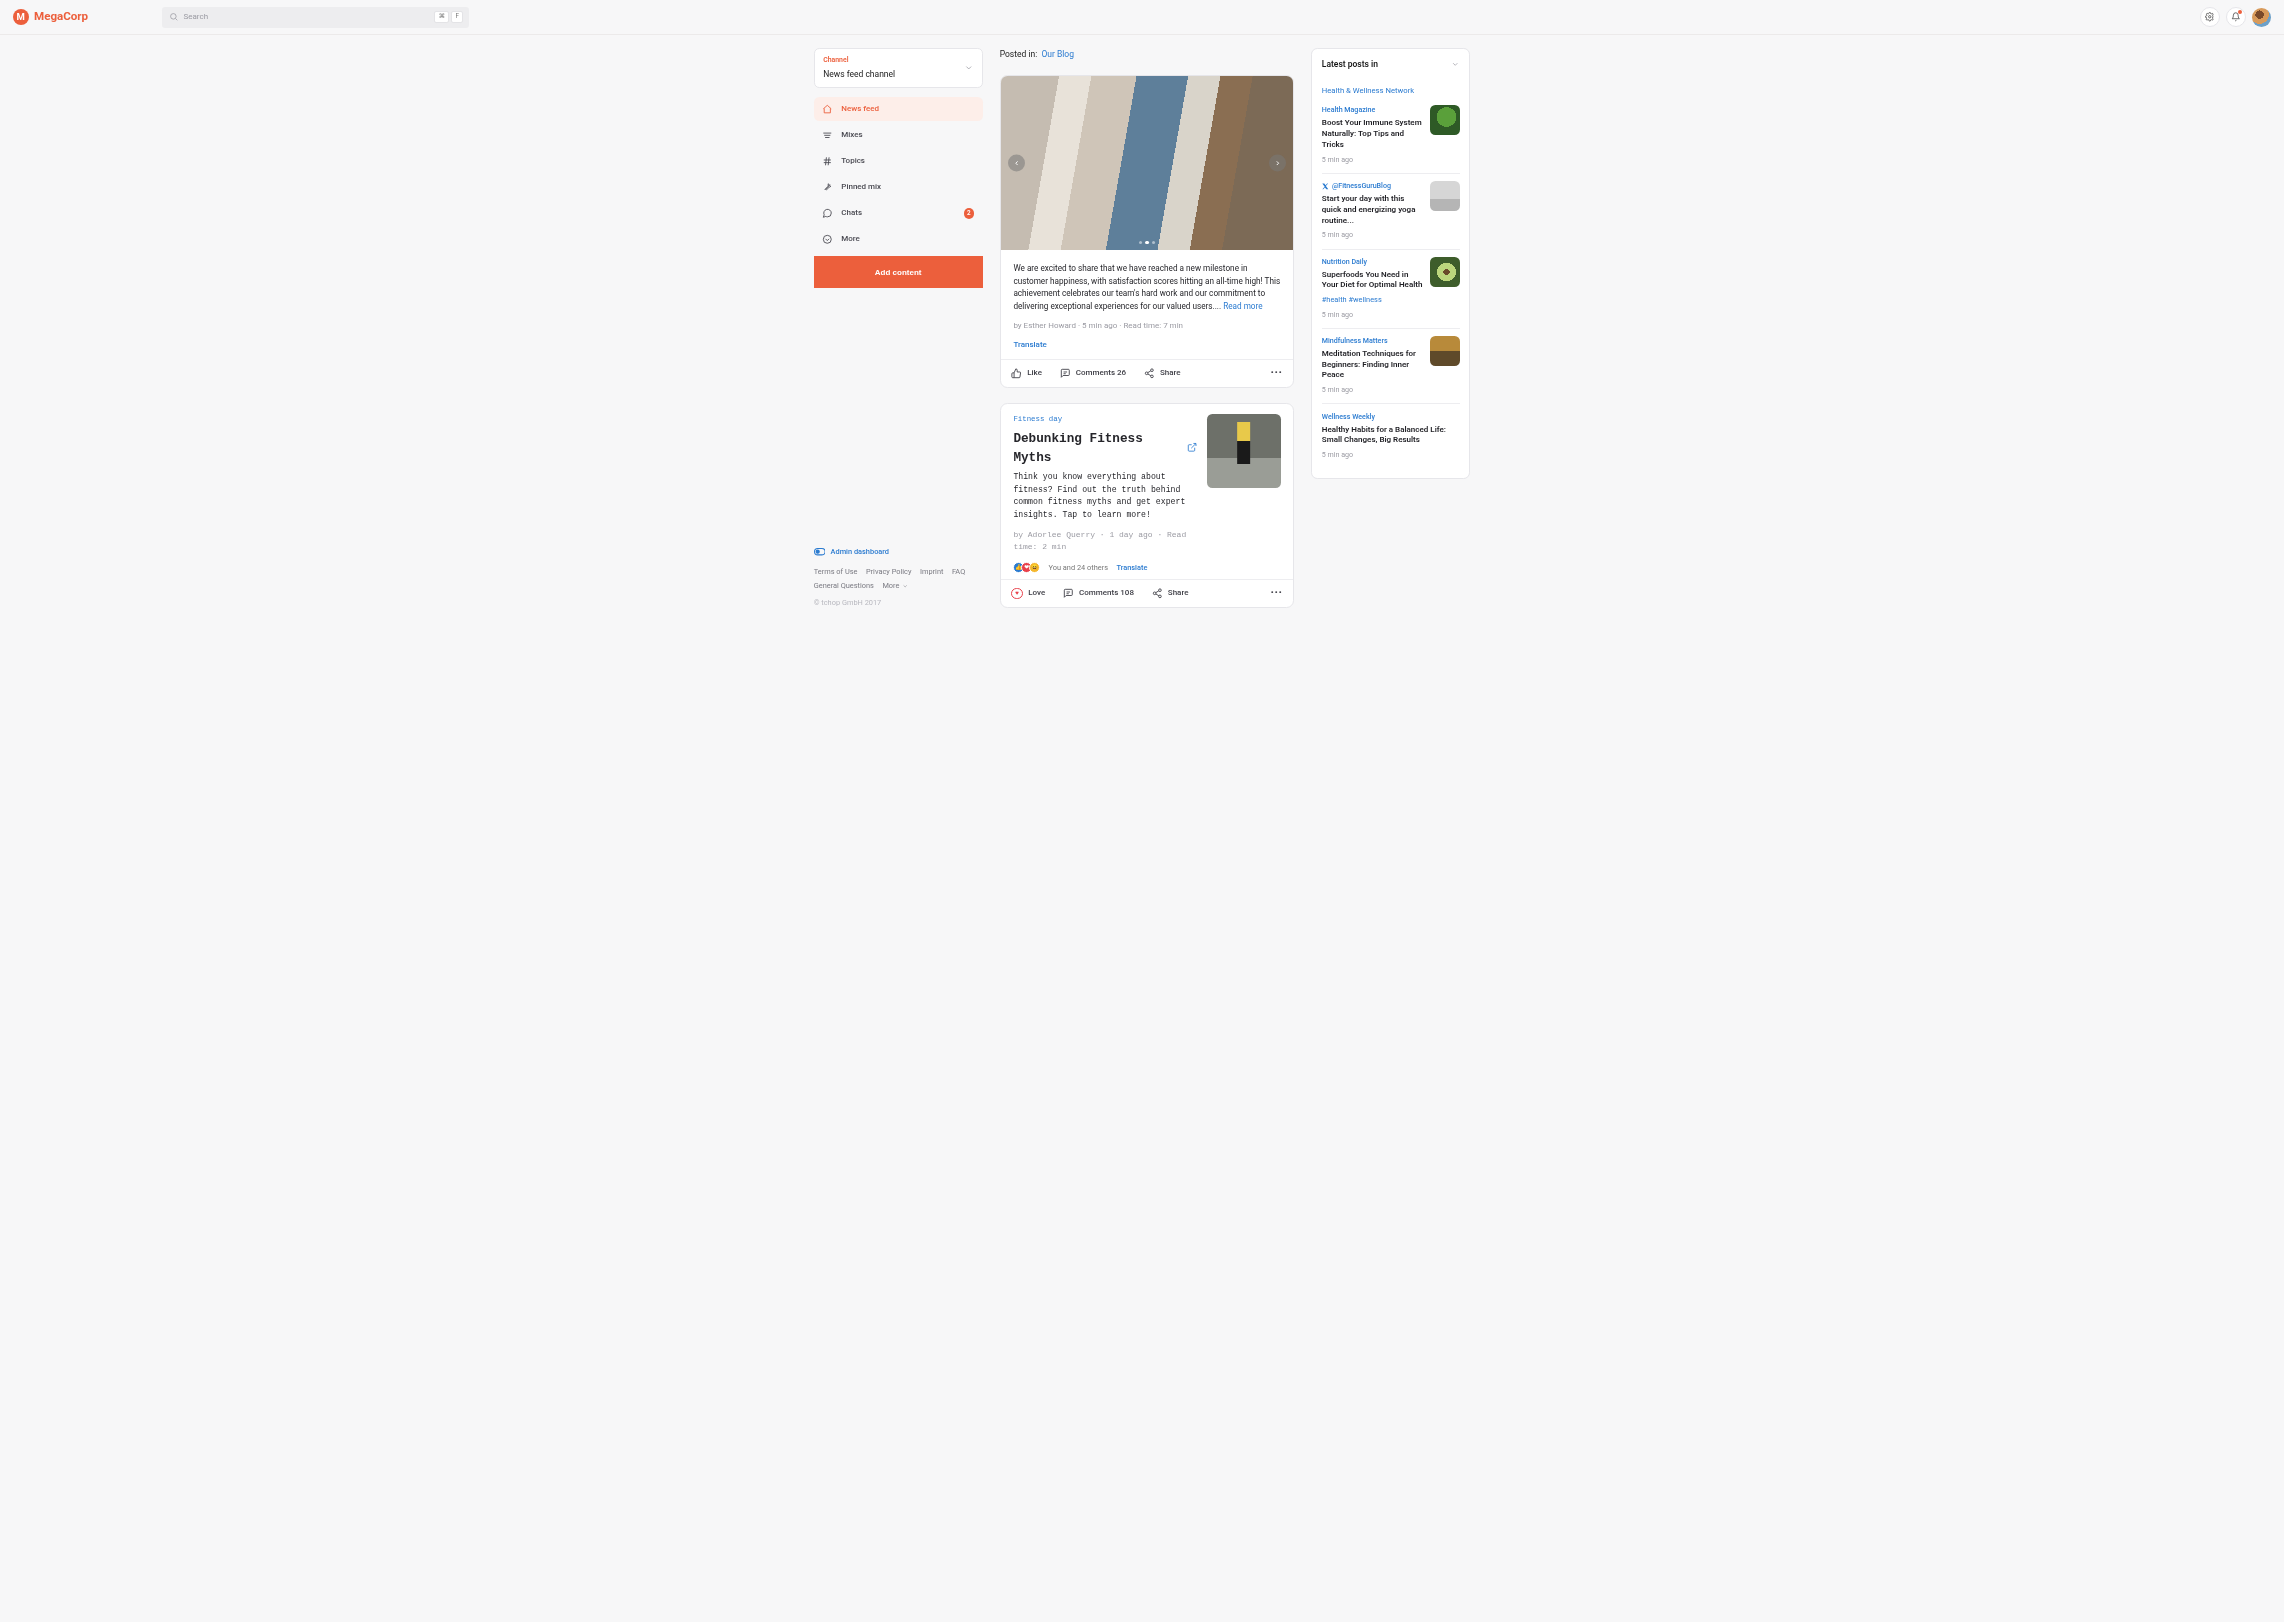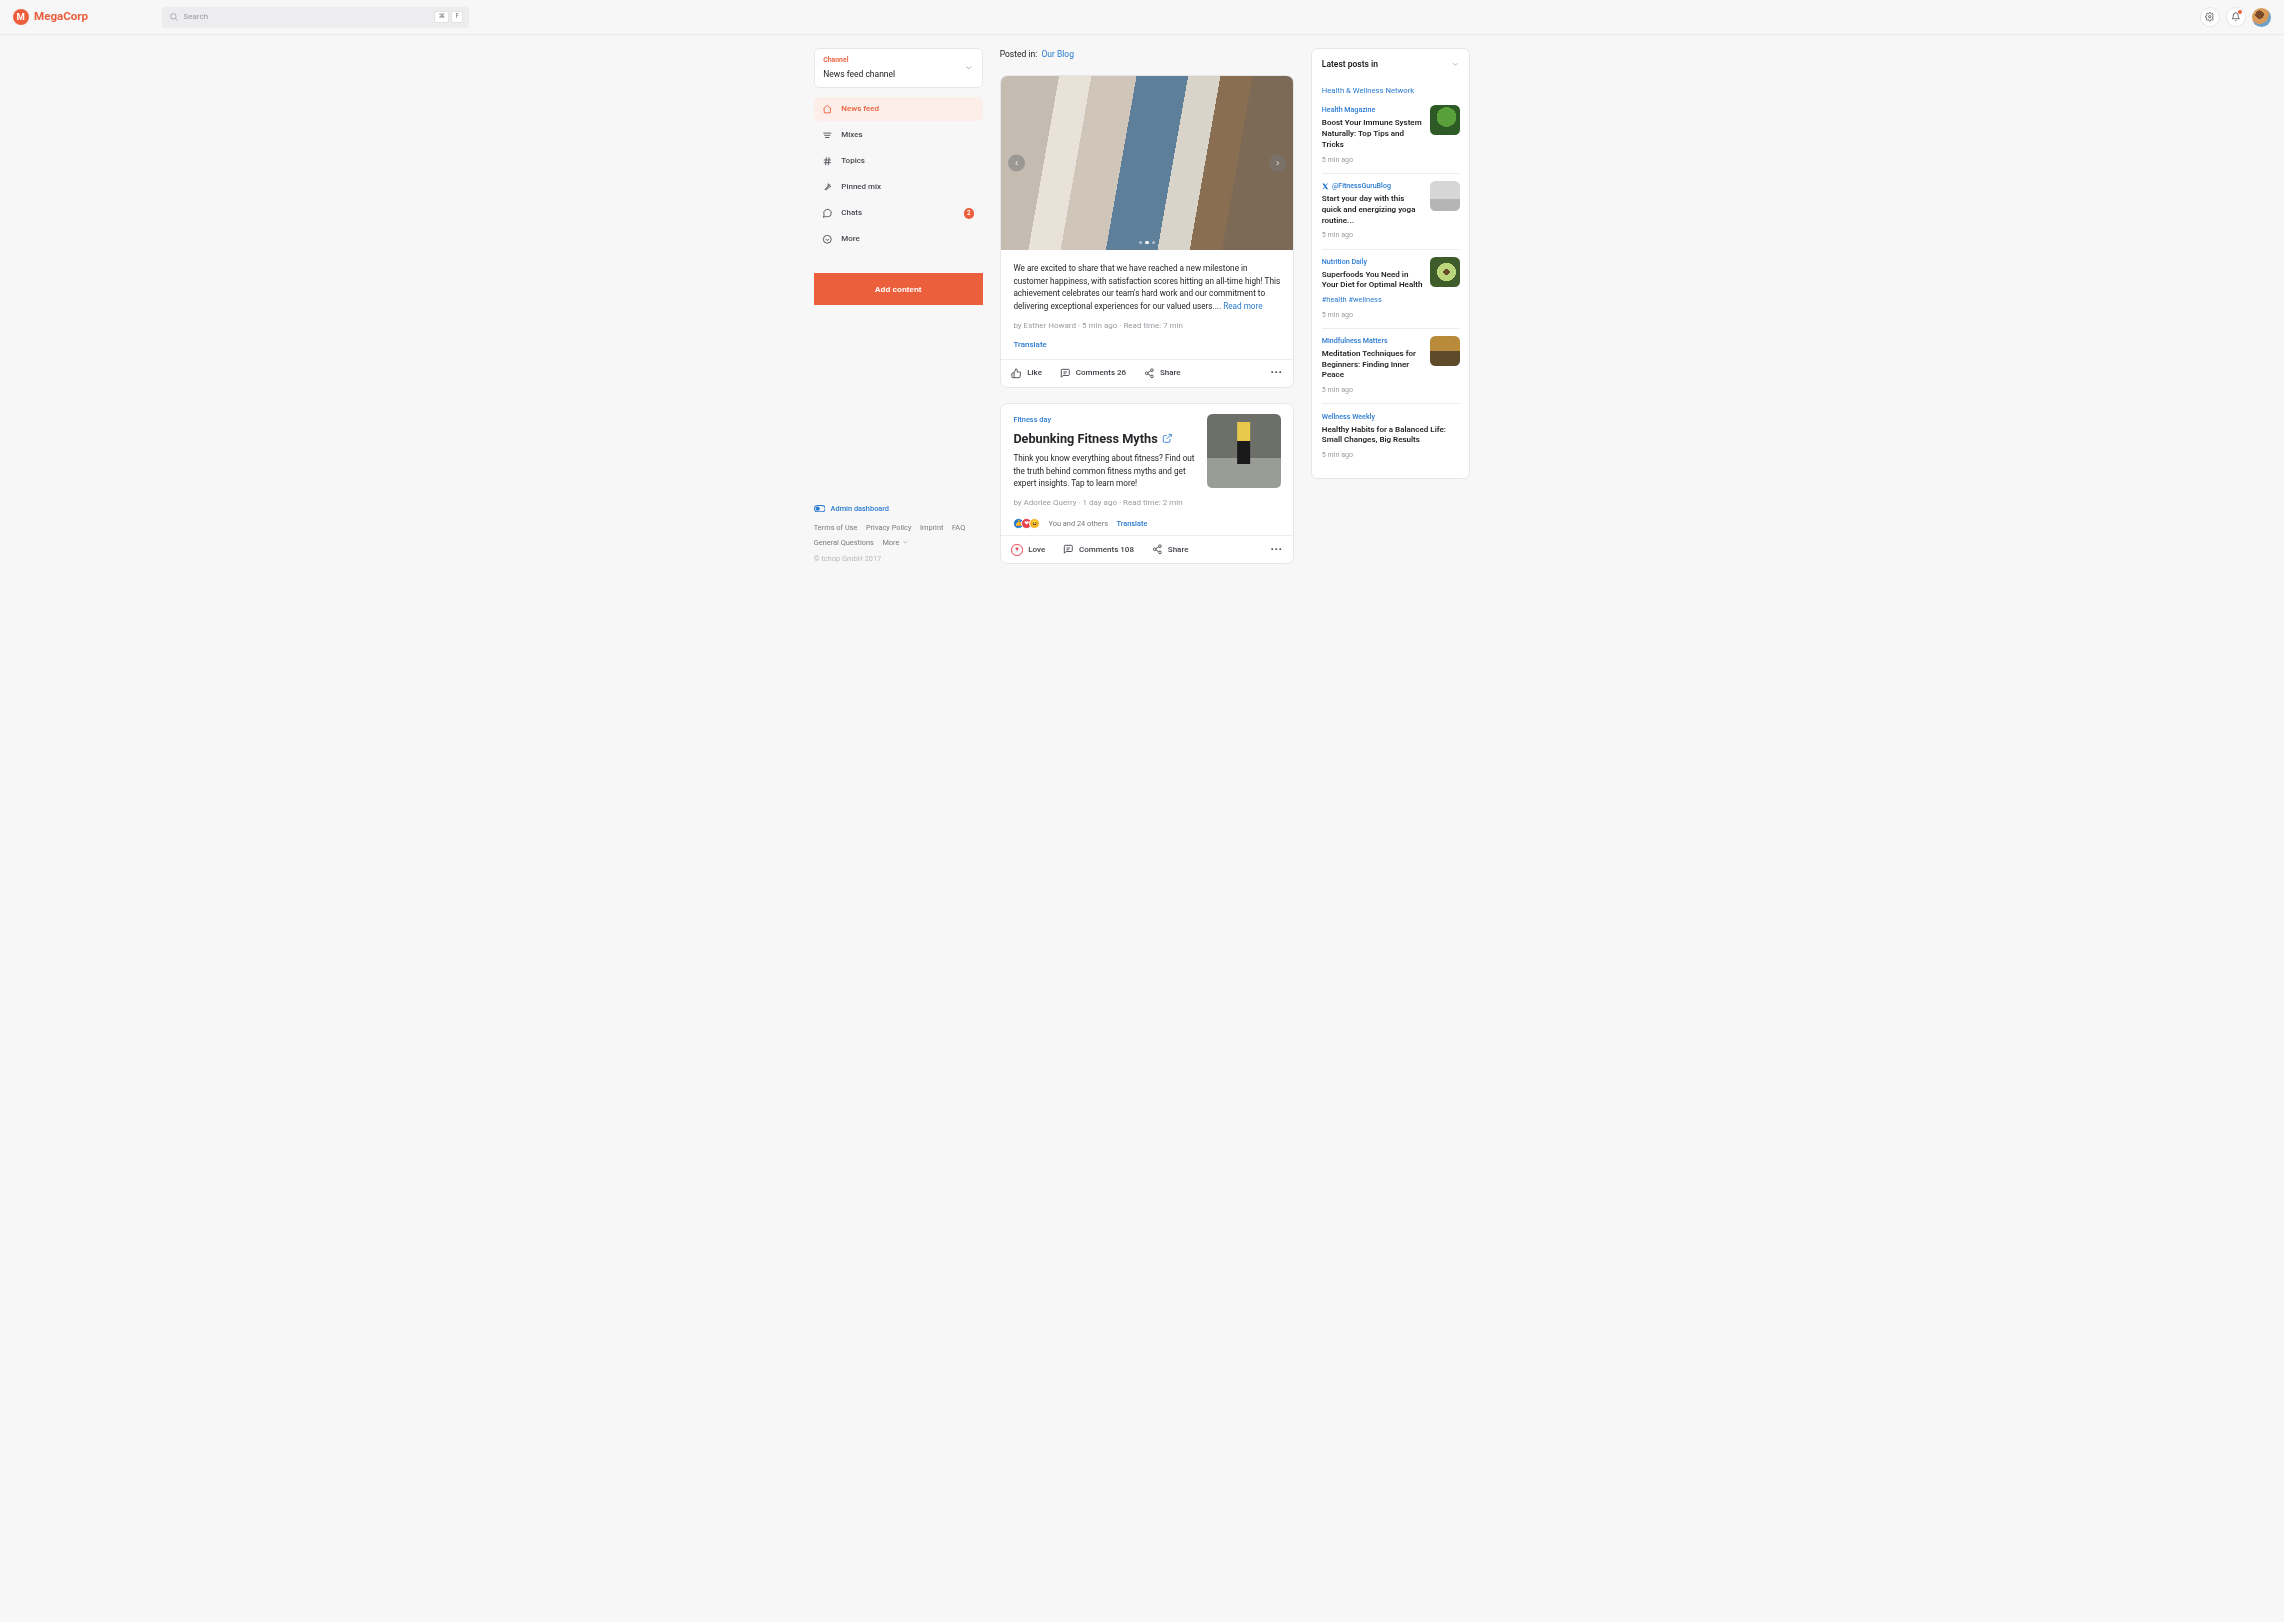--- a/index.html
+++ b/index.html
@@ -95,21 +95,21 @@
   border-radius: 5.3px;
   padding: 6.3px 8.5px;
   display: flex; align-items: center;
   margin-bottom: 8.5px;
 }
 .channel-select .col { flex: 1; }
 .channel-label { color: #ec5f3c; font-size: 6.9px; font-weight: 600; }
 .channel-value { color: #222; font-size: 8.5px; margin-top: 3px; }
 .channel-select svg { color: #9b9ba3; }
 
-.nav { display: flex; flex-direction: column; gap: 2.1px; margin-bottom: 22px; }
+.nav { display: flex; flex-direction: column; gap: 2.1px; margin-bottom: 5px; }
 .nav-item {
   display: flex; align-items: center;
   height: 24px; padding: 0 8.5px;
   border-radius: 5.3px;
   color: #4a4a52;
   gap: 8.5px;
   cursor: pointer;
 }
 .nav-item.active { background: #fdeee9; color: #ec5f3c; }
 .nav-item .ic { width: 10.6px; display: flex; justify-content: center; }
@@ -178,21 +178,21 @@
   display: flex; align-items: center;
   padding: 7.4px 10.6px; gap: 18px;
   color: #3e3e46; font-weight: 500;
 }
 .card-actions .action { display: flex; align-items: center; gap: 5.3px; cursor: pointer; }
 .card-actions .spacer { flex: 1; }
 .menu-dots { letter-spacing: 1.1px; font-weight: 700; color: #3e3e46; cursor: pointer; }
 
 
 .post2 { display: flex; gap: 9.5px; padding: 10.6px 12.7px 8.5px; }
-.post2 .text { flex: 1; }
+.post2 .text { flex: 1; font-family: Liberation Mono, monospace; }
 .post2 .tag { color: #2b7bd0; font-size: 7.4px; font-weight: 500; }
 .post2 h2 { font-size: 12.7px; font-weight: 700; color: #25252a; margin: 3.2px 0 4.2px; display: flex; align-items: center; gap: 4.2px; }
 .post2 h2 svg { color: #2b7bd0; }
 .thumb2 {
   width: 74px; height: 74px; border-radius: 5.3px;
   background:
     linear-gradient(#6d7069 0 60%, #9a9d96 60% 100%);
   position: relative; flex-shrink: 0;
 }
 .thumb2::before {

